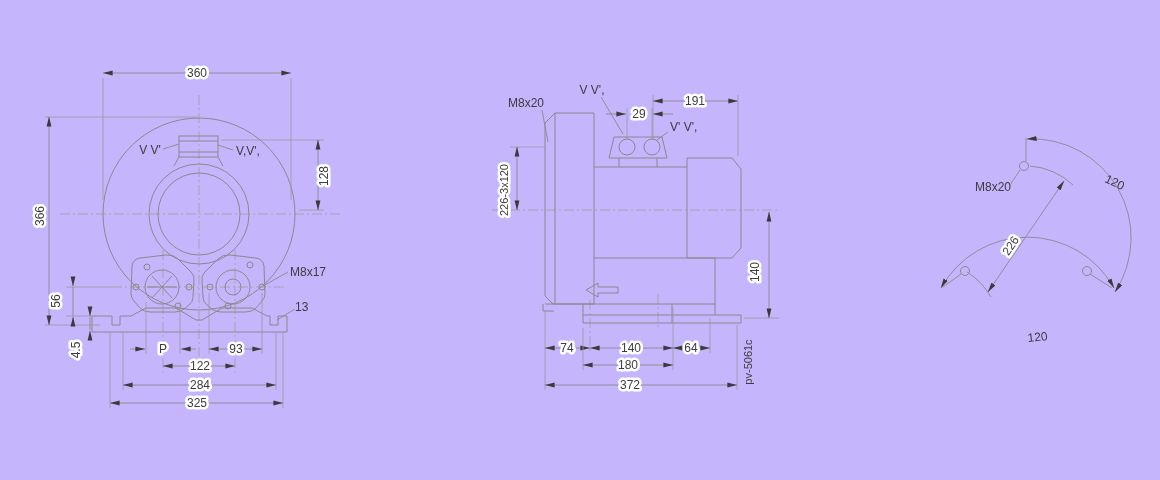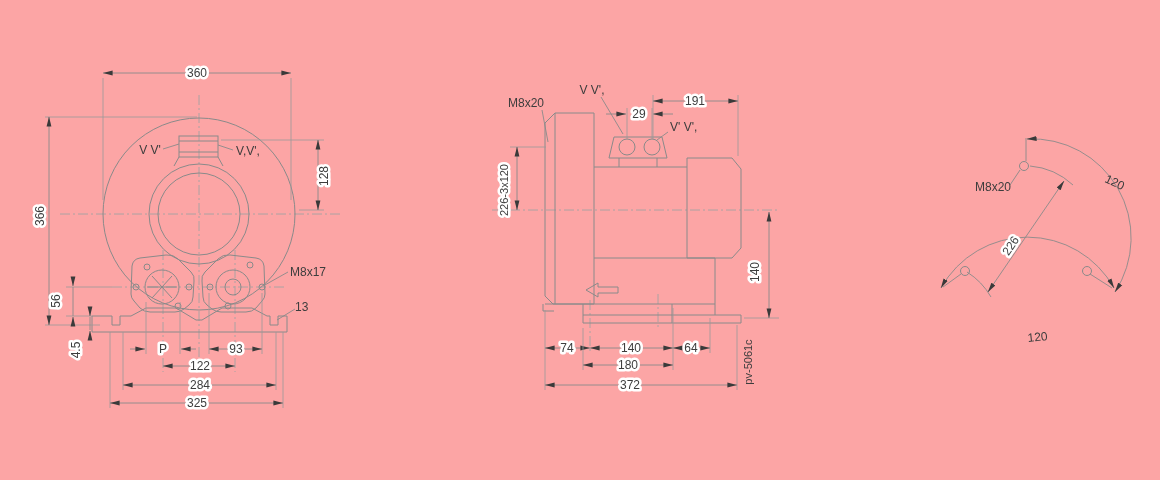--- a/index.html
+++ b/index.html
@@ -1,16 +1,16 @@
 <!DOCTYPE html>
 <html><head>
 <meta charset="utf-8">
 <style>
   html,body{margin:0;padding:0;background:#ffffff;}
-  .stage{width:1160px;height:480px;background:#fca5a5;position:relative;overflow:hidden;}
+  .stage{width:1160px;height:480px;background:#c4b5fd;position:relative;overflow:hidden;}
   svg{display:block;}
   
   .ln{stroke:#8a8a8a;stroke-width:1;fill:none;}
   .cl{stroke:#a3a3a3;stroke-width:0.9;fill:none;stroke-dasharray:10 3 2 3;}
   .dm{stroke:#8a8a8a;stroke-width:0.9;fill:none;}
   .ext{stroke:#9a9a9a;stroke-width:0.8;fill:none;}
   text{fill:#3d3d3d;font-family:"Liberation Sans","DejaVu Sans",sans-serif;font-size:12px;}
   .sm{font-size:11px;}
   .halo{paint-order:stroke fill;stroke:#ffffff;stroke-width:5px;stroke-linejoin:round;}
   .mid{text-anchor:middle;}

